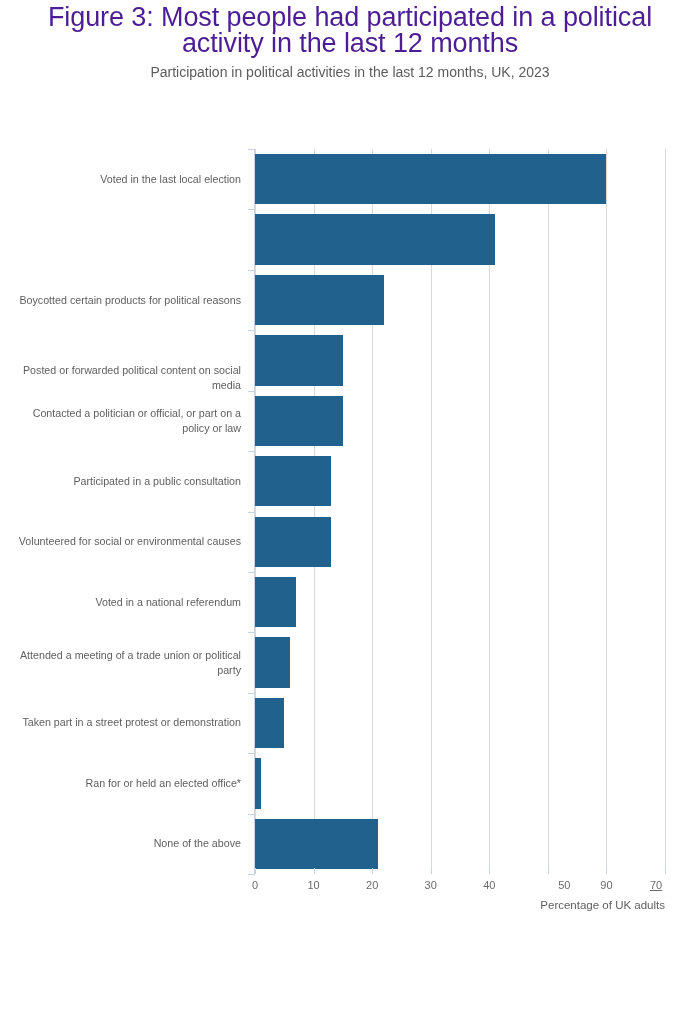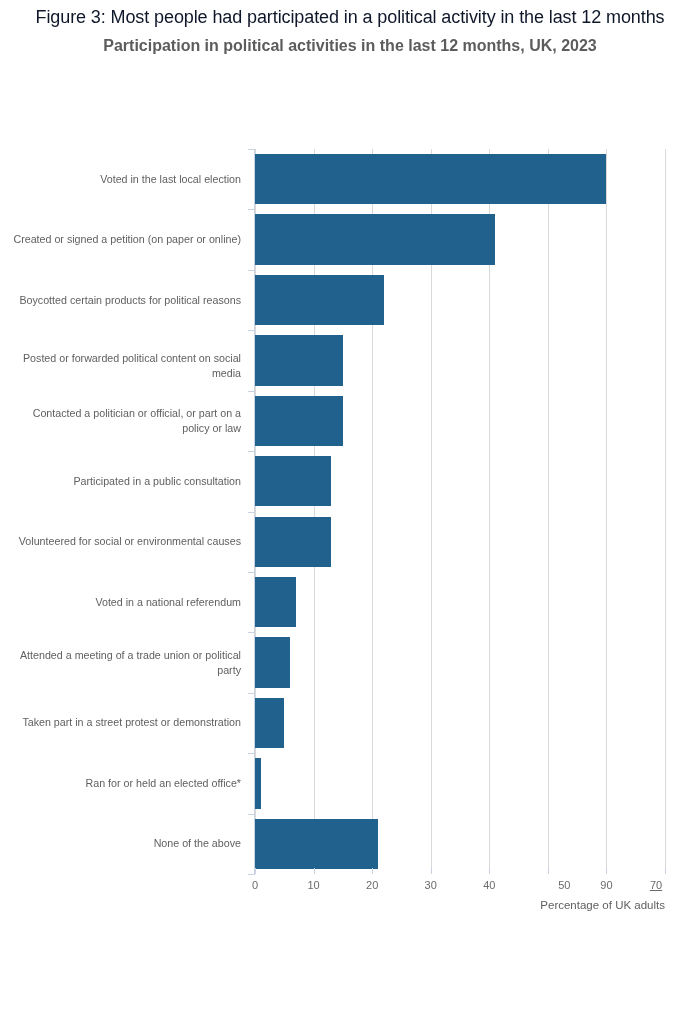--- a/index.html
+++ b/index.html
@@ -25,33 +25,33 @@
 
   
   .title-block {
     position: absolute;
     left: 30px;
     top: 4px;
     width: 640px;
     text-align: center;
   }
   .chart-title {
-    font-size: 18px;
+    font-size: 27px;
     line-height: 26px;
     font-weight: 400;
-    color: #0f172a;
+    color: #4c1d95;
     margin: 0;
     letter-spacing: -0.1px;
   }
   .chart-subtitle {
-    font-size: 16px;
+    font-size: 14px;
     line-height: 16px;
     color: #5c5c5c;
     margin: 8px 0 0 0;
-    font-weight: 700;
+    font-weight: 400;
   }
 
   
   #plot {
     position: absolute;
     left: 255px;
     top: 149px;
     width: 410px;   
     height: 725px;
   }
@@ -160,23 +160,22 @@
 
 <div id="figure">
 
   <div class="title-block">
     <h1 class="chart-title">Figure 3: Most people had participated in a political activity in the last 12 months</h1>
     <p class="chart-subtitle">Participation in political activities in the last 12 months, UK, 2023</p>
   </div>
 
   <div id="ylabels">
       <div class="ylabel" style="top: 22.7083px;">Voted in the last local election</div>
-      <div class="ylabel" style="top: 83.125px;">Created or signed a petition (on paper or online)</div>
       <div class="ylabel" style="top: 143.542px;">Boycotted certain products for political reasons</div>
-      <div class="ylabel" style="top: 202px;">Posted or forwarded political content on social media</div>
+      <div class="ylabel" style="top: 214px;">Posted or forwarded political content on social media</div>
       <div class="ylabel" style="top: 256.875px;">Contacted a politician or official, or part on a policy or law</div>
       <div class="ylabel" style="top: 324.792px;">Participated in a public consultation</div>
       <div class="ylabel" style="top: 385.208px;">Volunteered for social or environmental causes</div>
       <div class="ylabel" style="top: 445.625px;">Voted in a national referendum</div>
       <div class="ylabel" style="top: 498.542px;">Attended a meeting of a trade union or political party</div>
       <div class="ylabel" style="top: 566.458px;">Taken part in a street protest or demonstration</div>
       <div class="ylabel" style="top: 626.875px;">Ran for or held an elected office*</div>
       <div class="ylabel" style="top: 687.292px;">None of the above</div>
     </div>
 

